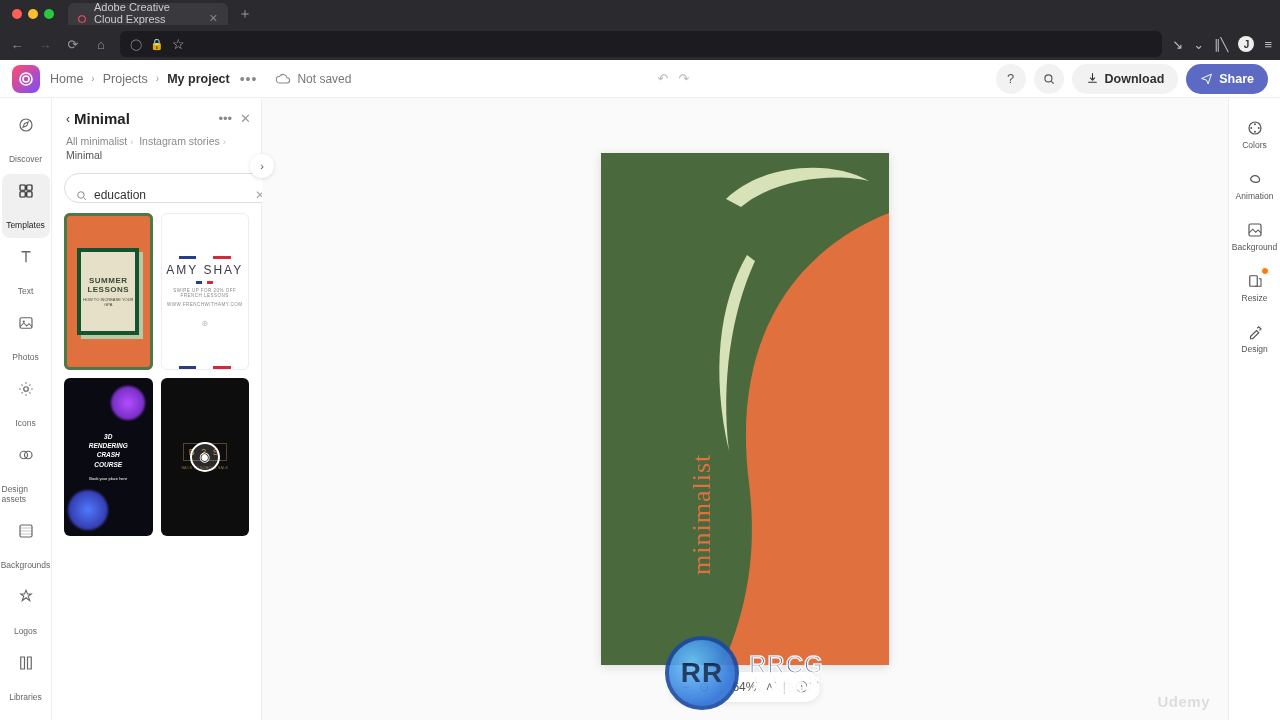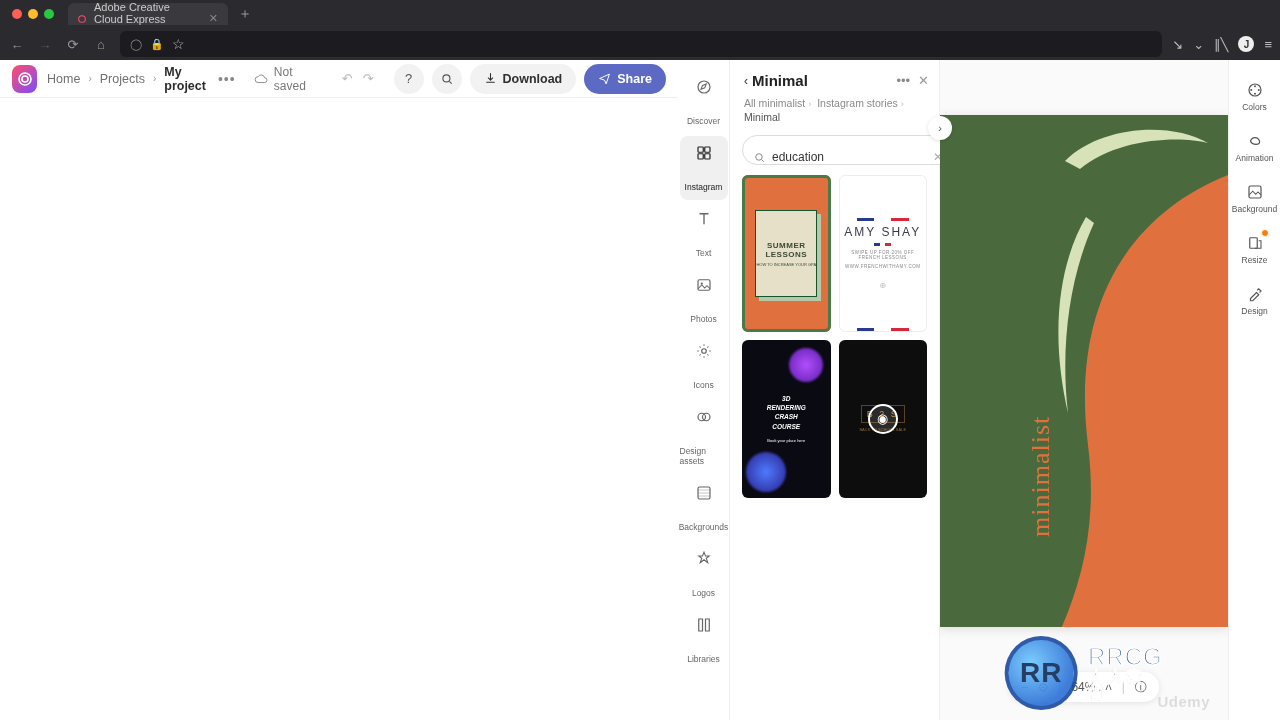--- a/index.html
+++ b/index.html
@@ -20,21 +20,21 @@
 .url-field { flex:1; background:#1c1b20; border-radius:6px; height:26px; display:flex; align-items:center; padding:0 10px; gap:8px; }
 .url-field .shield{color:#888;font-size:11px}
 .url-field .lock{color:#888;font-size:11px}
 .url-text { color:#9a9a9a; font-size:11.5px; flex:1; white-space:nowrap; overflow:hidden; }
 .url-text .host{color:#e8e8e8}
 .addr-right { display:flex; gap:10px; color:#bbb; font-size:13px; align-items:center; }
 .star{color:#bbb;font-size:14px;margin-right:8px}
 .avatar-dot{width:16px;height:16px;border-radius:50%;background:#eee;display:flex;align-items:center;justify-content:center;color:#333;font-size:10px;font-weight:600}
 
 
-.app { background:#fff; height:660px; display:flex; }
+.app { background:#fff; height:660px; display:flex; flex-direction:column; }
 .app-header { height:38px; display:flex; align-items:center; padding:0 12px; border-bottom:1px solid #eee; gap:10px; }
 .logo { width:28px; height:28px; border-radius:8px; background:linear-gradient(135deg,#ff4d6b,#7a4dff);display:flex;align-items:center;justify-content:center; }
 .logo svg{width:18px;height:18px}
 .bc { display:flex; align-items:center; gap:8px; font-size:12.5px; color:#707070; }
 .bc .sep{color:#999;font-size:10px}
 .bc .current{color:#2c2c2c;font-weight:600}
 .dots{color:#888;font-size:14px;letter-spacing:1px}
 .cloud{display:flex;align-items:center;gap:6px;color:#777;font-size:12px;margin-left:8px}
 .hdr-spacer{flex:1}
 .hdr-center{display:flex;gap:10px;color:#bbb;font-size:13px}
@@ -64,21 +64,21 @@
 .search-box input{border:0;outline:0;flex:1;font-size:12px;color:#333;background:transparent}
 .search-clear{color:#aaa;font-size:12px}
 .filter-btn{width:26px;height:26px;display:flex;align-items:center;justify-content:center;color:#555}
 .tmpl-grid{padding:0 12px;display:grid;grid-template-columns:1fr 1fr;gap:8px}
 .tmpl{aspect-ratio:9/16;border-radius:6px;overflow:hidden;position:relative}
 .tmpl.sel{outline:3px solid #4a7a4a;outline-offset:-3px}
 .collapse-chev{position:absolute;right:-13px;top:56px;width:24px;height:24px;border-radius:50%;background:#fff;box-shadow:0 1px 4px rgba(0,0,0,.12);display:flex;align-items:center;justify-content:center;color:#555;font-size:11px;z-index:3}
 
 
 .t1{background:#e0713e;display:flex;align-items:center;justify-content:center}
-.t1-card{width:70%;height:55%;background:#e6e0c8;border:1px solid #14532d;box-shadow:4px 4px 0 #b6c9a7;display:flex;flex-direction:column;align-items:center;justify-content:center;text-align:center}
+.t1-card{width:70%;height:55%;background:#e6e0c8;border:4px solid #14532d;box-shadow:4px 4px 0 #b6c9a7;display:flex;flex-direction:column;align-items:center;justify-content:center;text-align:center}
 .t1-card .big{font-size:8px;font-weight:800;letter-spacing:.5px;color:#3a4a36}
 .t2{background:#fff;border:1px solid #eee;display:flex;flex-direction:column;align-items:center;justify-content:center;text-align:center;gap:4px}
 .t2 .nm{font-size:12px;letter-spacing:2px;color:#3a3a4a;font-weight:400}
 .t2 .sw{font-size:4.5px;color:#888;letter-spacing:.5px}
 .t2 .bar{width:60%;height:3px;background:linear-gradient(90deg,#2a3b8f 33%,#fff 33% 66%,#d6283a 66%)}
 .t3{background:#0a0a12;display:flex;flex-direction:column;align-items:center;justify-content:center;text-align:center;color:#fff;gap:2px}
 .t3 .blob{position:absolute;border-radius:50%;filter:blur(1px)}
 .t3 .b1{width:34px;height:34px;background:radial-gradient(circle,#b44dff,#5a1eaa);top:8px;right:8px}
 .t3 .b2{width:40px;height:40px;background:radial-gradient(circle,#4d7bff,#2a1e8a);bottom:6px;left:4px}
 .t3 .tx{font-size:6.5px;font-weight:800;font-style:italic;z-index:1;line-height:1.1}
@@ -210,21 +210,21 @@
           </svg>
           <span>Discover</span>
         </div>
       <div class="rail-item active">
           <svg viewBox="0 0 24 24">
             <rect x="4" y="4" width="7" height="7" rx="1" fill="none" stroke="#222" stroke-width="1.6"></rect>
             <rect x="13" y="4" width="7" height="7" rx="1" fill="none" stroke="#222" stroke-width="1.6"></rect>
             <rect x="4" y="13" width="7" height="7" rx="1" fill="none" stroke="#222" stroke-width="1.6"></rect>
             <rect x="13" y="13" width="7" height="7" rx="1" fill="none" stroke="#222" stroke-width="1.6"></rect>
           </svg>
-          <span>Instagram</span>
+          <span>Templates</span>
         </div>
       <div class="rail-item">
           <svg viewBox="0 0 24 24">
             <path d="M6 5h12M12 5v14" stroke="#666" stroke-width="1.8"></path>
           </svg>
           <span>Text</span>
         </div>
       <div class="rail-item">
           <svg viewBox="0 0 24 24">
             <rect x="4" y="5" width="16" height="14" rx="2" fill="none" stroke="#666" stroke-width="1.6"></rect>

